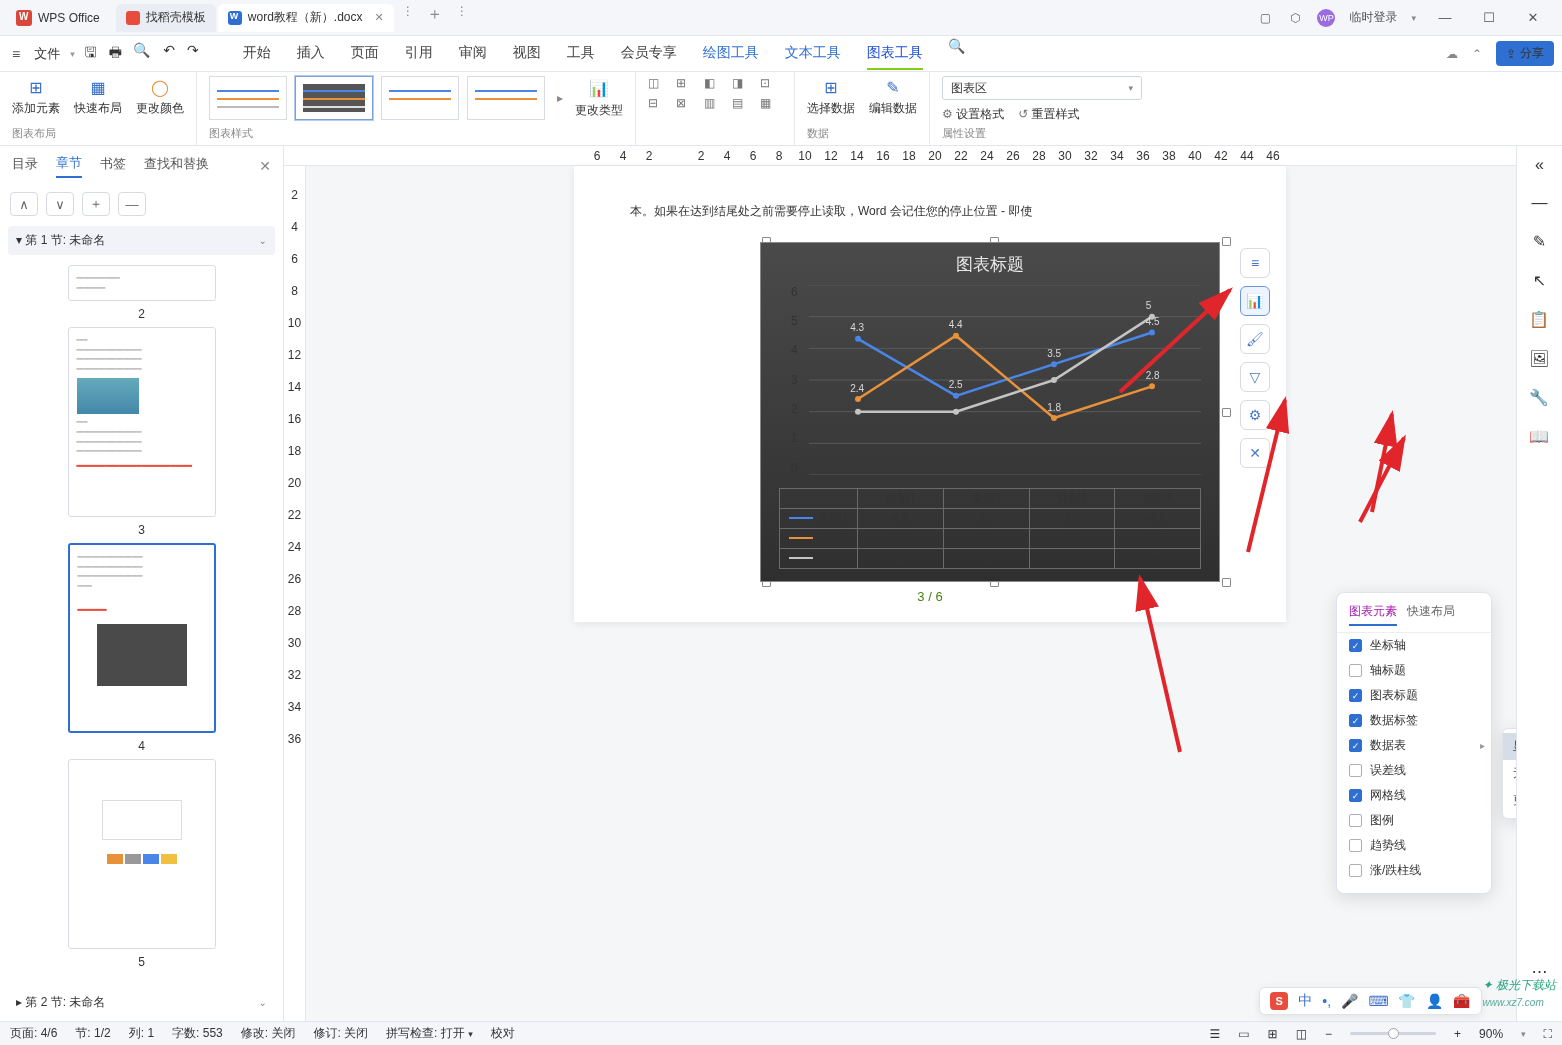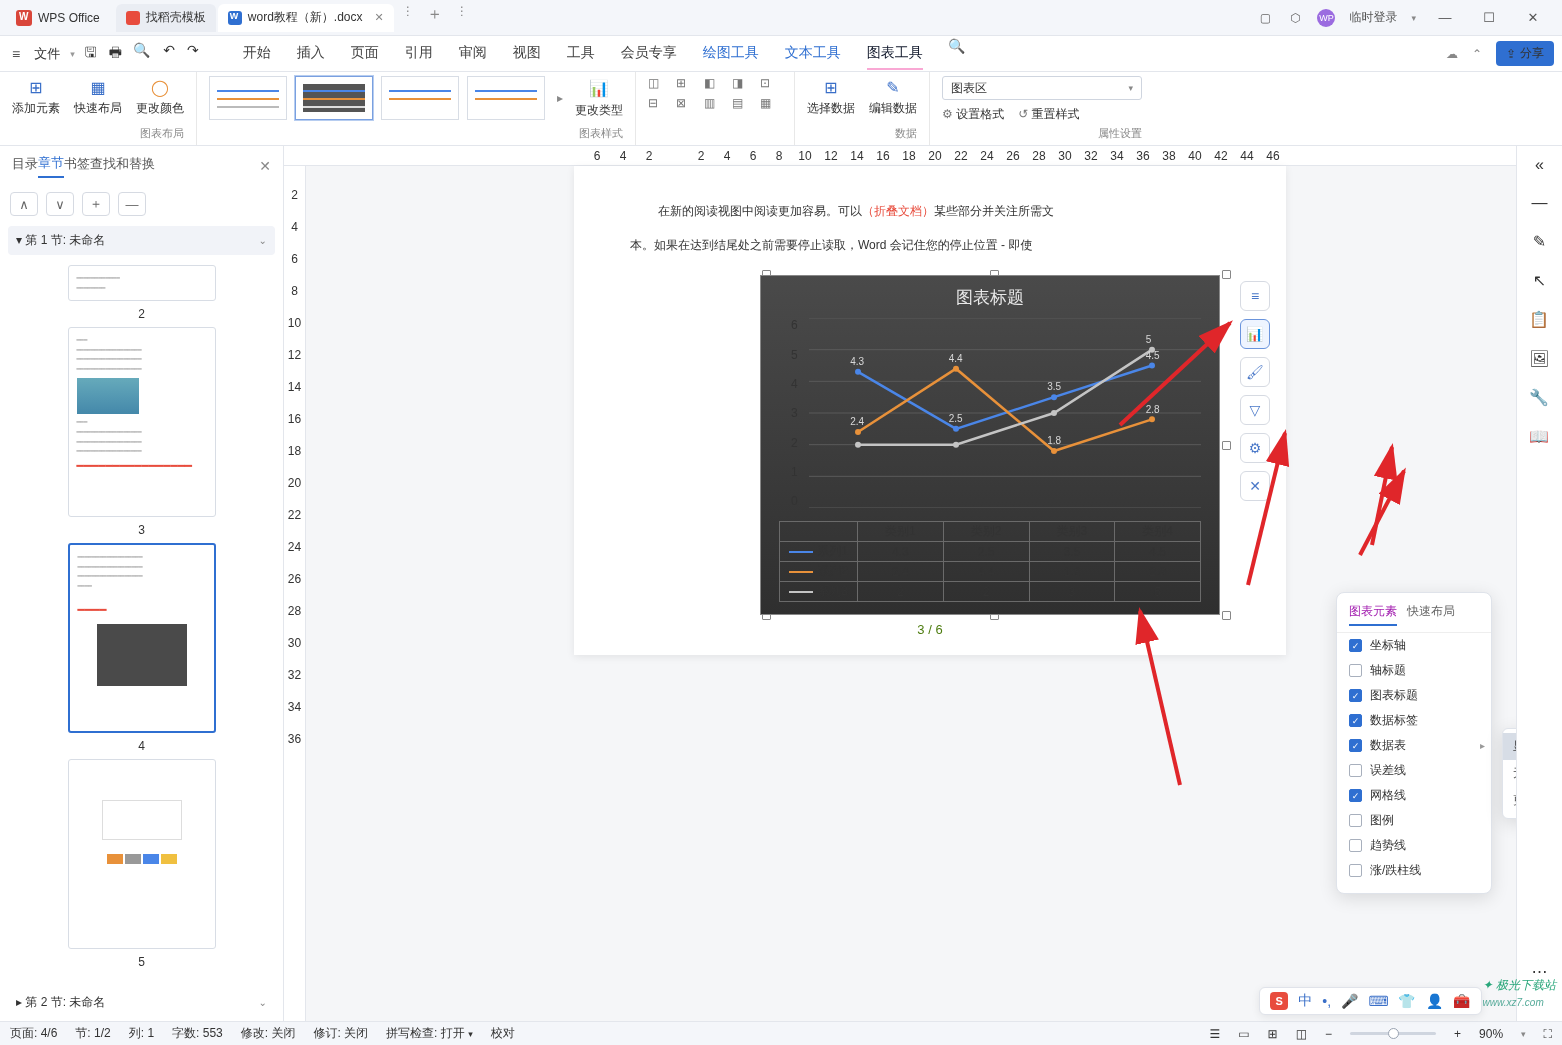--- a/index.html
+++ b/index.html
@@ -23,43 +23,43 @@
 .winbtn{width:30px;text-align:center;color:#555;font-size:13px}
 
 .menubar{height:36px;display:flex;align-items:center;padding:0 8px;border-bottom:1px solid #e3e6ec;gap:4px}
 .ham{font-size:14px;color:#555;padding:0 4px}
 .file-lbl{font-size:13px;padding:0 6px}
 .qat{display:flex;gap:12px;margin-left:6px;color:#666}
 .qat span{font-size:14px}
 .menu-tabs{display:flex;gap:26px;margin-left:40px}
 .mtab{font-size:14px;color:#444;padding:6px 0}
 .mtab.ctx{color:#2f6fd1}
-.mtab.active{color:#0f172a;border-bottom:2px solid #f9a8d4}
+.mtab.active{color:#1d4ed8;border-bottom:2px solid #84cc16}
 .mbar-right{margin-left:auto;display:flex;align-items:center;gap:14px}
 .search-ic{color:#888;font-size:14px}
 .share-btn{background:#2f6fd1;color:#fff;padding:4px 10px;border-radius:4px;font-size:12px;display:flex;align-items:center;gap:4px}
 
 .ribbon{height:74px;border-bottom:1px solid #e3e6ec;display:flex;align-items:stretch}
 .rgroup{border-right:1px solid #e8e8e8;padding:4px 12px;display:flex;flex-direction:column;justify-content:space-between}
 .rgroup .items{display:flex;gap:14px;align-items:center}
 .rbtn{display:flex;flex-direction:column;align-items:center;gap:2px;color:#555;font-size:12px}
 .rbtn .ric{width:22px;height:22px;display:flex;align-items:center;justify-content:center;font-size:16px;color:#3a6fc8}
-.rlabel{font-size:11px;color:#888;text-align:right;padding-top:2px}
+.rlabel{font-size:11px;color:#888;text-align:left;padding-top:2px}
 .style-thumbs{display:flex;gap:8px;align-items:center}
 .thumb{width:78px;height:44px;border:1px solid #d8dde5;background:#fff;display:flex;align-items:center;justify-content:center}
 .thumb.sel{border:1px solid #7aa0e0;box-shadow:0 0 0 1px #b7cdf0}
 .mini-lines{width:62px;height:28px;position:relative}
 .mini-lines span{position:absolute;height:2px;width:100%;left:0}
 .selwrap{display:flex;flex-direction:column;gap:6px}
 .selbox{width:200px;height:24px;border:1px solid #cfd5df;border-radius:3px;padding:0 8px;display:flex;align-items:center;justify-content:space-between;color:#555;font-size:12px}
 .fmt-row{display:flex;gap:14px}
 
 .workspace{display:flex;height:calc(100% - 36px - 36px - 74px - 24px)}
 .leftpanel{width:284px;border-right:1px solid #e3e6ec;display:flex;flex-direction:column;background:#fff}
-.ltabs{display:flex;padding:8px 12px;align-items:center}
+.ltabs{display:flex;gap:18px;padding:8px 12px;align-items:center}
 .ltab{font-size:13px;color:#555;padding-bottom:4px}
 .ltab.active{color:#2f6fd1;border-bottom:2px solid #2f6fd1}
 .ltabs .close{margin-left:auto;color:#888;font-size:14px}
 .ltool{display:flex;gap:8px;padding:6px 10px}
 .sqbtn{width:28px;height:24px;border:1px solid #d6dae2;border-radius:4px;display:flex;align-items:center;justify-content:center;color:#666;font-size:13px}
 .sect{margin:4px 8px;padding:6px 8px;background:#f1f3f8;border-radius:4px;display:flex;align-items:center;justify-content:space-between;color:#555;font-size:13px}
 .sect .arrow{color:#888;font-size:10px}
 .thumbs-col{flex:1;overflow:auto;padding:6px 0;display:flex;flex-direction:column;align-items:center;gap:6px}
 .pthumb{width:148px;border:1px solid #d8dde5;background:#fff;border-radius:3px;position:relative}
 .pthumb.cur{border:2px solid #2f6fd1}
@@ -377,21 +377,20 @@
         <span>22</span>
         <span>24</span>
         <span>26</span>
         <span>28</span>
         <span>30</span>
         <span>32</span>
         <span>34</span>
         <span>36</span>
       </div>
     <div class="page">
-      <p class="para" style="text-indent:2em"><span>在新的阅读视图中阅读更加容易。可以</span><span class="fold">（折叠文档）</span><span>某些部分并关注所需文</span></p>
       <p class="para"><span>本。如果在达到结尾处之前需要停止读取，Word 会记住您的停止位置 - 即使</span></p>
 
       <div class="chart-wrap">
 
         <span class="handle" style="left:132px;top:-5px"></span>
         <span class="handle" style="left:360px;top:-5px"></span>
         <span class="handle" style="left:592px;top:-5px"></span>
         <span class="handle" style="left:132px;top:166px"></span>
         <span class="handle" style="left:592px;top:166px"></span>
         <span class="handle" style="left:132px;top:336px"></span>

